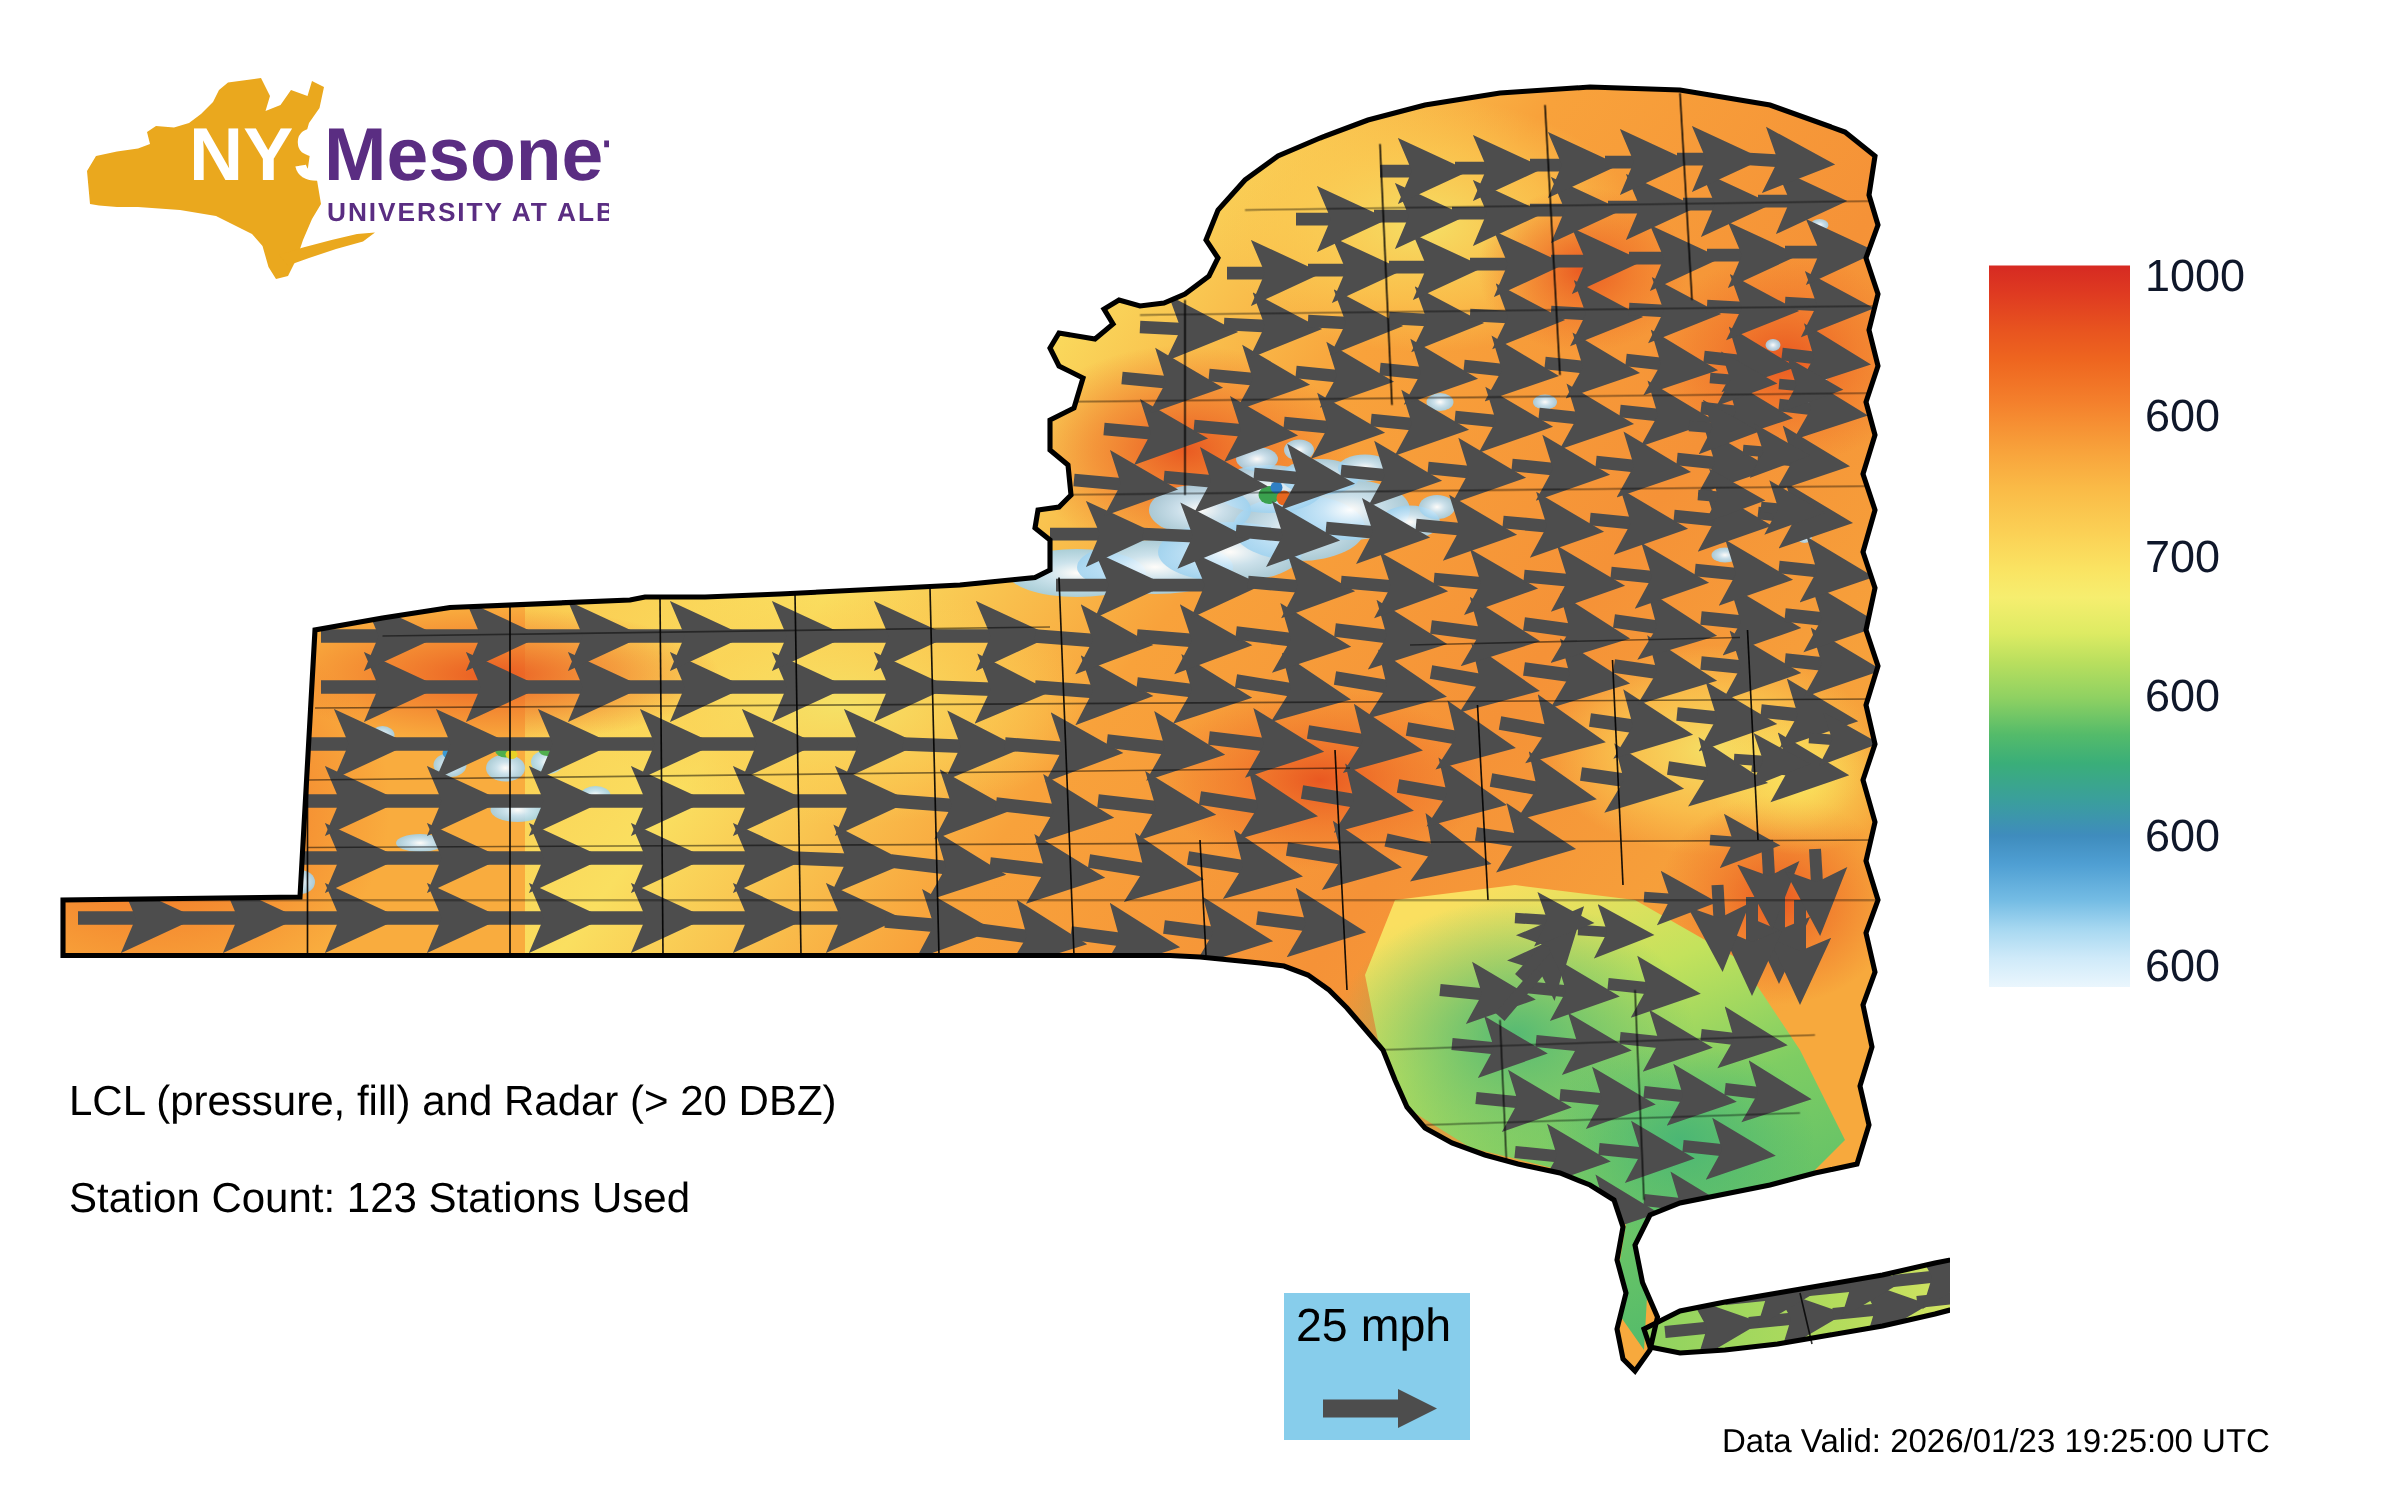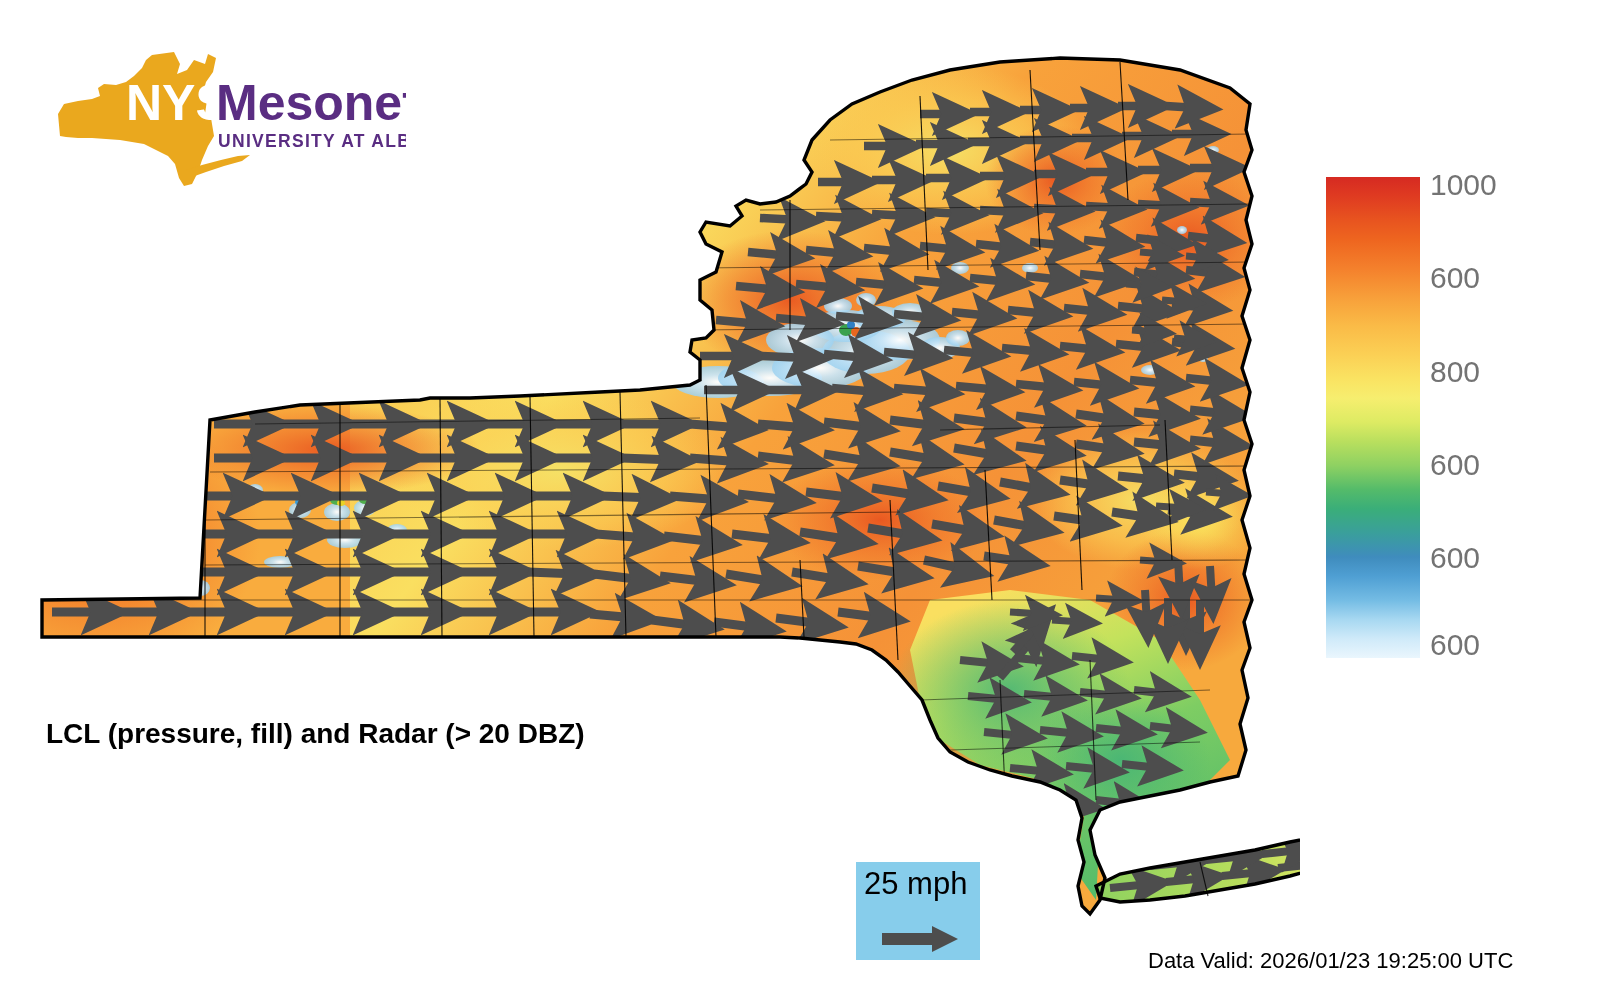--- a/index.html
+++ b/index.html
@@ -32,24 +32,24 @@
       #8ed162 60%,
       #54bb6a 65%,
       #3aae79 69%,
       #3a9f9b 74%,
       #3f8cbd 79%,
       #4f9fd3 83%,
       #74bce4 88%,
       #a7d8f1 92%,
       #cfeaf9 96%,
       #eaf6fd 100%);}
-  .cb-label{position:absolute;left:104px;font-size:30px;color:#737373;line-height:1;white-space:nowrap;}
+  .cb-label{position:absolute;left:104px;font-size:30px;color:#0f172a;line-height:1;white-space:nowrap;}
 
   
-  #caption{position:absolute;left:46px;top:718px;width:760px;font-weight:bold;}
+  #caption{position:absolute;left:46px;top:718px;width:760px;}
   .cap-line{font-size:28px;color:#000;margin-bottom:33px;white-space:nowrap;}
 
   
   #wind-key{position:absolute;left:856px;top:862px;width:124px;height:98px;}
   #wind-key-box{position:absolute;left:0;top:0;width:124px;height:98px;background:#87cdeb;}
   #wind-key-label{position:absolute;left:8px;top:4px;font-size:31px;color:#000;white-space:nowrap;}
   #wind-key-arrow{position:absolute;left:26px;top:62px;}
 
   
   #valid-stamp{position:absolute;left:1148px;top:948px;font-size:22px;color:#000;white-space:nowrap;}
@@ -560,28 +560,29 @@
        L1320,868 L1290,876 L1255,884 L1220,890 L1185,896 L1150,900 L1120,902
        L1100,898 Z"></path>
   <path fill="none" stroke="#000000" stroke-width="1.1" opacity="0.8" d="M1200,862 L1208,896 M1320,838 L1326,872 M1430,812 L1436,842"></path>
 </svg>
 </div>
 
 <div id="colorbar-group">
   <div id="colorbar-bar"></div>
   <div class="cb-label" style="top:-7px">1000</div>
   <div class="cb-label" style="top:86px">600</div>
-  <div class="cb-label" style="top:180px">800</div>
+  <div class="cb-label" style="top:180px">700</div>
   <div class="cb-label" style="top:273px">600</div>
   <div class="cb-label" style="top:366px">600</div>
   <div class="cb-label" style="top:453px">600</div>
 </div>
 
 <div id="caption">
   <div class="cap-line">LCL (pressure, fill) and Radar (&gt; 20 DBZ)</div>
+  <div class="cap-line">Station Count: 123 Stations Used</div>
 </div>
 
 <div id="wind-key">
   <div id="wind-key-box"></div>
   <div id="wind-key-label">25 mph</div>
   <svg id="wind-key-arrow" width="78" height="30" viewBox="0 0 78 30">
     <path d="M0,9 L50,9 L50,2 L76,15 L50,28 L50,21 L0,21 Z" fill="#4d4d4d"></path>
   </svg>
 </div>
 

